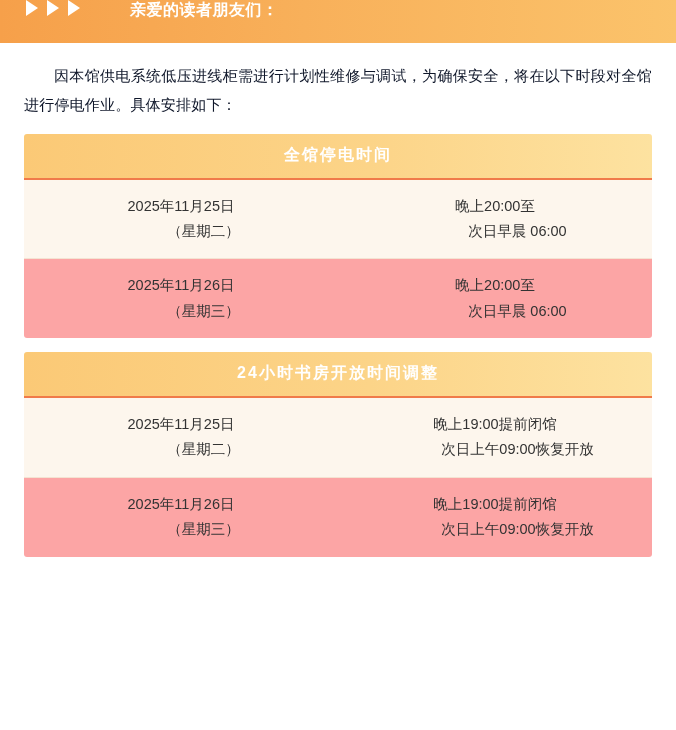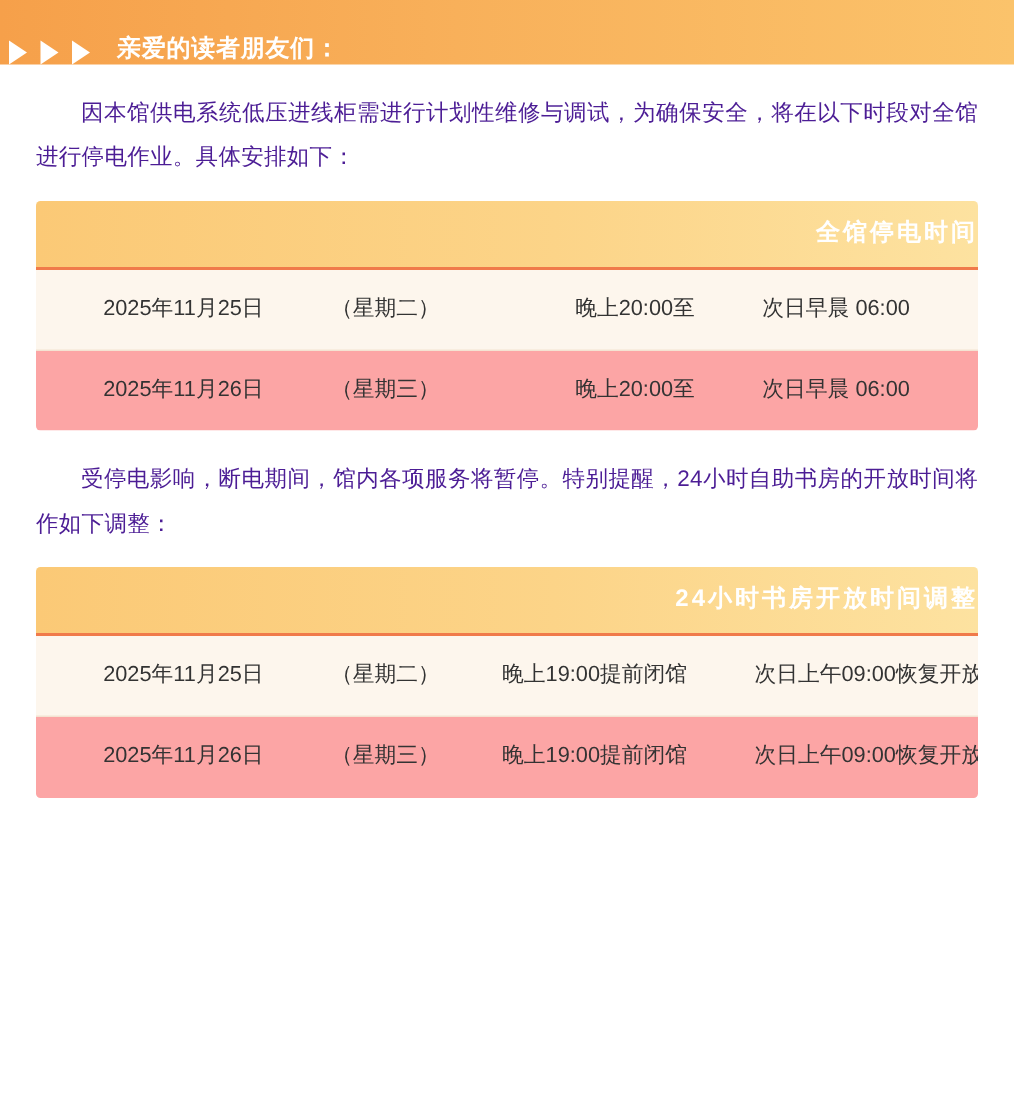--- a/index.html
+++ b/index.html
@@ -20,23 +20,24 @@
     height: 730px;
     box-sizing: border-box;
   }
 
   
   .header-banner {
     position: relative;
     height: 43px;
     background: linear-gradient(90deg, #f6a04a 0%, #f8b05a 45%, #fbc36b 100%);
     display: flex;
-    align-items: flex-end;
-    padding-left: 6px;
+    align-items: flex-start;
+    padding-left: 26px;
     box-sizing: border-box;
+    gap: 32px;
   }
   .arrows {
     display: flex;
     align-items: center;
     gap: 9px;
     margin-right: 18px;
   }
   .arrow {
     width: 0;
     height: 0;
@@ -52,39 +53,39 @@
   }
 
   
   .content {
     padding: 0 24px;
     box-sizing: border-box;
   }
   p.para {
     font-size: 15px;
     line-height: 1.95;
-    color: #4c1d95;
+    color: #0f172a;
     margin: 18px 0 14px 0;
     text-align: justify;
     text-indent: 2em;
     letter-spacing: 0.2px;
   }
 
   
   .table-block {
     margin: 14px 0 6px 0;
     border-radius: 3px;
     overflow: hidden;
   }
   .table-title {
     background: linear-gradient(90deg, #fbc976 0%, #fcd488 55%, #fde2a0 100%);
     color: #ffffff;
     font-size: 16px;
     font-weight: bold;
-    text-align: right;
+    text-align: center;
     padding: 11px 0 12px 0;
     letter-spacing: 2px;
     border-bottom: 2px solid #f07a4a;
   }
   .table-row {
     display: flex;
     align-items: stretch;
     background: #fdf6ed;
     border-bottom: 1px solid #f4e3d2;
   }
@@ -93,21 +94,21 @@
   }
   .table-row:last-child {
     border-bottom: none;
   }
   .cell {
     padding: 14px 8px;
     font-size: 14.5px;
     line-height: 1.75;
     color: #333333;
     display: flex;
-    flex-direction: row;
+    flex-direction: column;
     justify-content: center;
     box-sizing: border-box;
   }
   .cell-date {
     width: 50%;
     text-align: center;
     align-items: center;
   }
   .cell-time {
     width: 50%;
@@ -155,21 +156,20 @@
           <span class="line1">2025年11月26日</span>
           <span class="line2">（星期三）</span>
         </div>
         <div class="cell cell-time">
           <span class="line1">晚上20:00至</span>
           <span class="line2">次日早晨 06:00</span>
         </div>
       </div>
     </div>
 
-    <p class="para">受停电影响，断电期间，馆内各项服务将暂停。特别提醒，24小时自助书房的开放时间将作如下调整：</p>
 
     <div class="table-block">
       <div class="table-title">24小时书房开放时间调整</div>
 
       <div class="table-row">
         <div class="cell cell-date">
           <span class="line1">2025年11月25日</span>
           <span class="line2">（星期二）</span>
         </div>
         <div class="cell cell-time">

